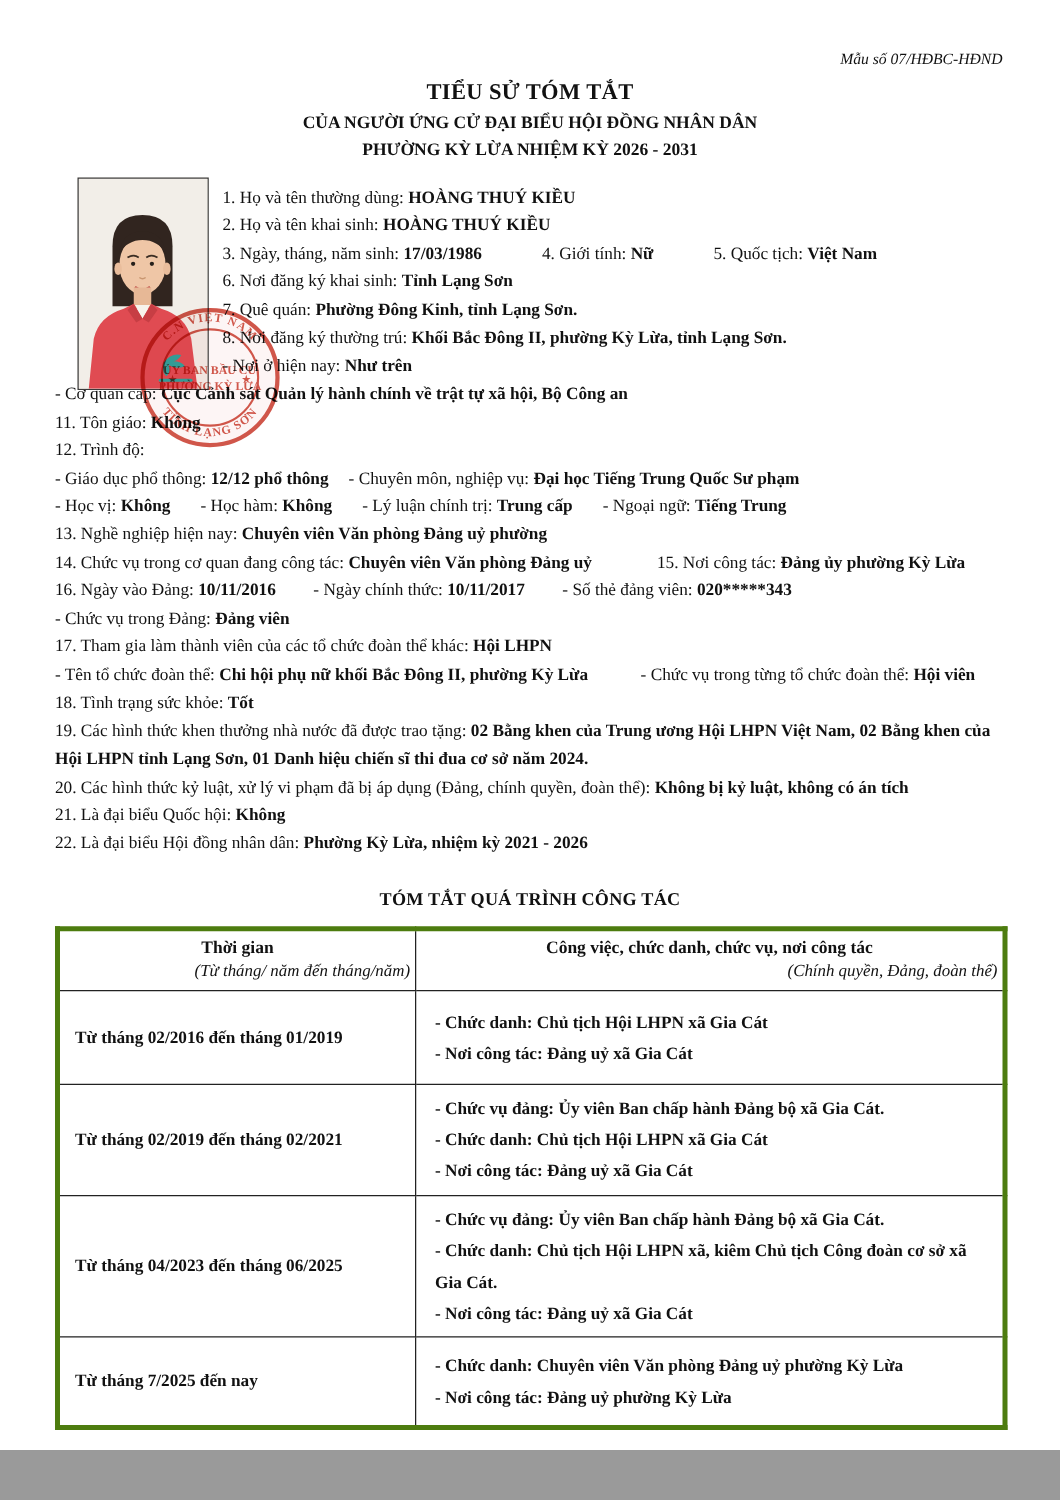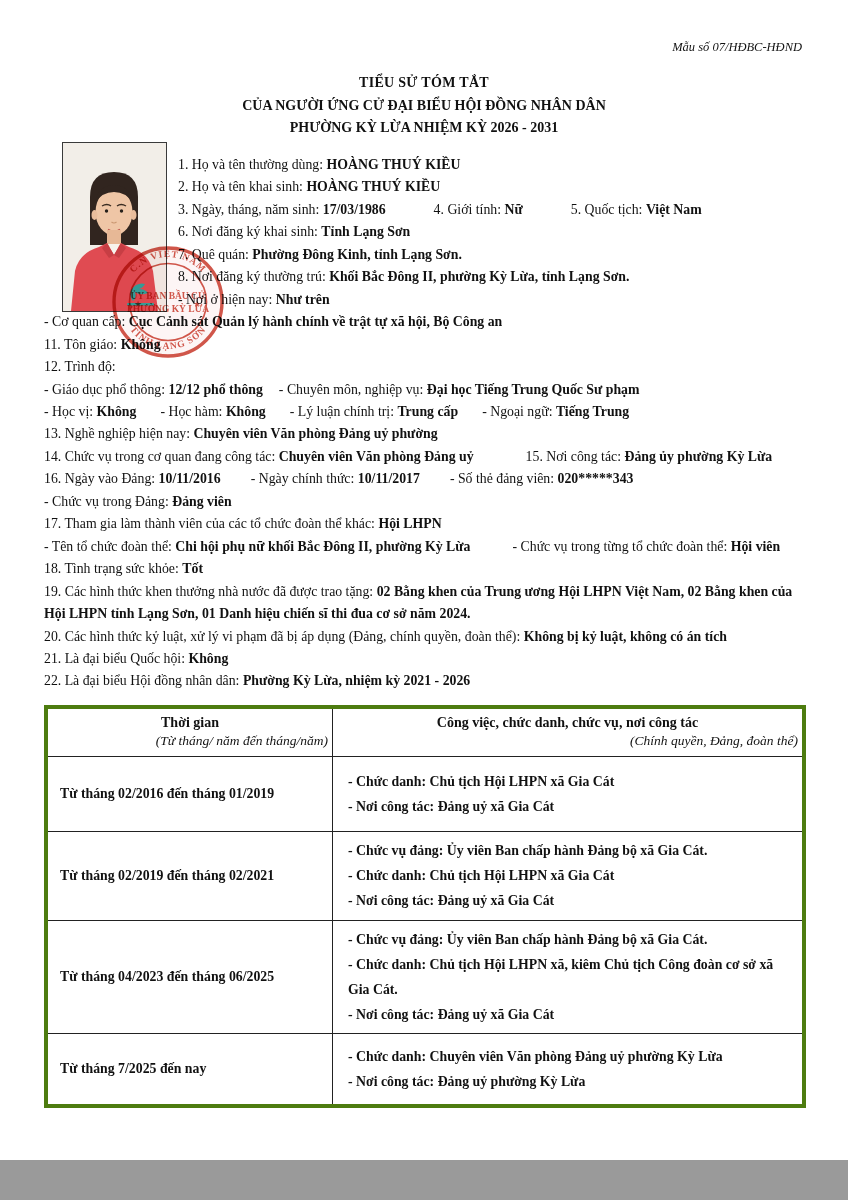--- a/index.html
+++ b/index.html
@@ -3,21 +3,21 @@
 <meta charset="utf-8">
 <style>
   html,body{margin:0;padding:0;background:#9a9a9a;}
   .page{
     width:848px;height:1160px;margin:0 auto;background:#ffffff;
     position:relative;overflow:hidden;color:#111;
     font-family:"Liberation Serif","DejaVu Serif",serif;
   }
   .form-code{padding-top:40px;margin-right:46px;text-align:right;font-style:italic;font-size:12.5px;}
   .title{text-align:center;font-weight:bold;}
-  .t1{margin-top:20px;font-size:14px;letter-spacing:.3px;}
+  .t1{margin-top:8px;font-size:18px;letter-spacing:.3px;}
   .t2{margin-top:7px;font-size:14px;}
   .t3{margin-top:6px;font-size:14px;}
 
   .photo{
     position:absolute;left:62px;top:142px;width:103px;height:168px;
     border:1px solid #3a3a3a;box-sizing:content-box;background:#f2eee8;
   }
   .photo svg{display:block;}
   .stamp{position:absolute;left:110px;top:244px;width:116px;height:116px;mix-blend-mode:multiply;pointer-events:none;}
 
@@ -137,20 +137,21 @@
       <div class="fline" data-line="17"><span class="part"><span class="lbl">- Chức vụ trong Đảng: </span><span class="val">Đảng viên</span></span></div>
       <div class="fline" data-line="18"><span class="part"><span class="lbl">17. Tham gia làm thành viên của các tổ chức đoàn thể khác: </span><span class="val">Hội LHPN</span></span></div>
       <div class="fline" data-line="19"><span class="part"><span class="lbl">- Tên tổ chức đoàn thể: </span><span class="val">Chi hội phụ nữ khối Bắc Đông II, phường Kỳ Lừa</span></span><span class="part"><span class="lbl">- Chức vụ trong từng tổ chức đoàn thể: </span><span class="val">Hội viên</span></span></div>
       <div class="fline" data-line="20"><span class="part"><span class="lbl">18. Tình trạng sức khỏe: </span><span class="val">Tốt</span></span></div>
       <div class="fline" data-line="21"><span class="part"><span class="lbl">19. Các hình thức khen thưởng nhà nước đã được trao tặng: </span><span class="val">02 Bằng khen của Trung ương Hội LHPN Việt Nam, 02 Bằng khen của Hội LHPN tỉnh Lạng Sơn, 01 Danh hiệu chiến sĩ thi đua cơ sở năm 2024.</span></span></div>
       <div class="fline" data-line="22"><span class="part"><span class="lbl">20. Các hình thức kỷ luật, xử lý vi phạm đã bị áp dụng (Đảng, chính quyền, đoàn thể): </span><span class="val">Không bị kỷ luật, không có án tích</span></span></div>
       <div class="fline" data-line="23"><span class="part"><span class="lbl">21. Là đại biểu Quốc hội: </span><span class="val">Không</span></span></div>
       <div class="fline" data-line="24"><span class="part"><span class="lbl">22. Là đại biểu Hội đồng nhân dân: </span><span class="val">Phường Kỳ Lừa, nhiệm kỳ 2021 - 2026</span></span></div>
     </div>
 
+  <div class="table-title">TÓM TẮT QUÁ TRÌNH CÔNG TÁC</div>
 
   <table class="work">
     <thead>
       <tr>
         <th class="col-time">
           <div class="th-main">Thời gian</div>
           <div class="th-sub">(Từ tháng/ năm đến tháng/năm)</div>
         </th>
         <th>
           <div class="th-main">Công việc, chức danh, chức vụ, nơi công tác</div>

